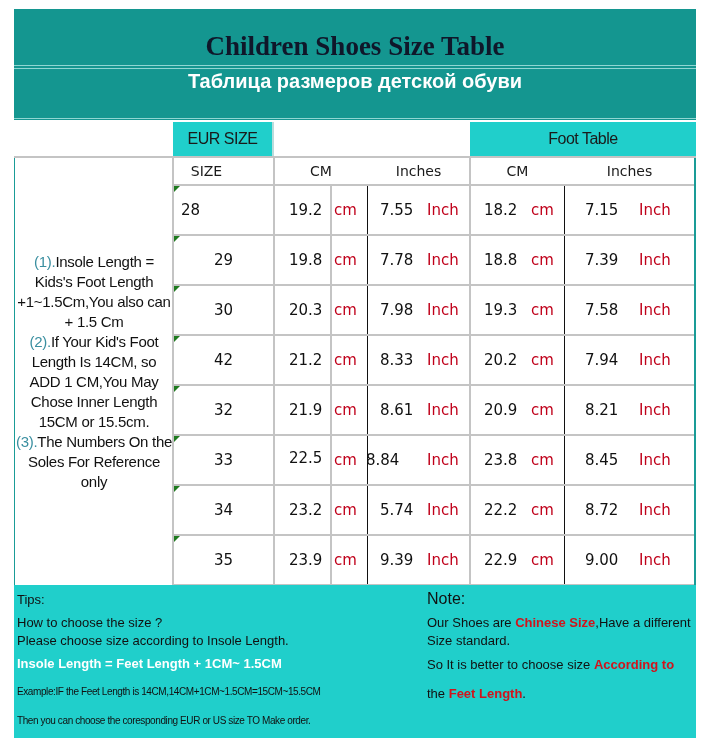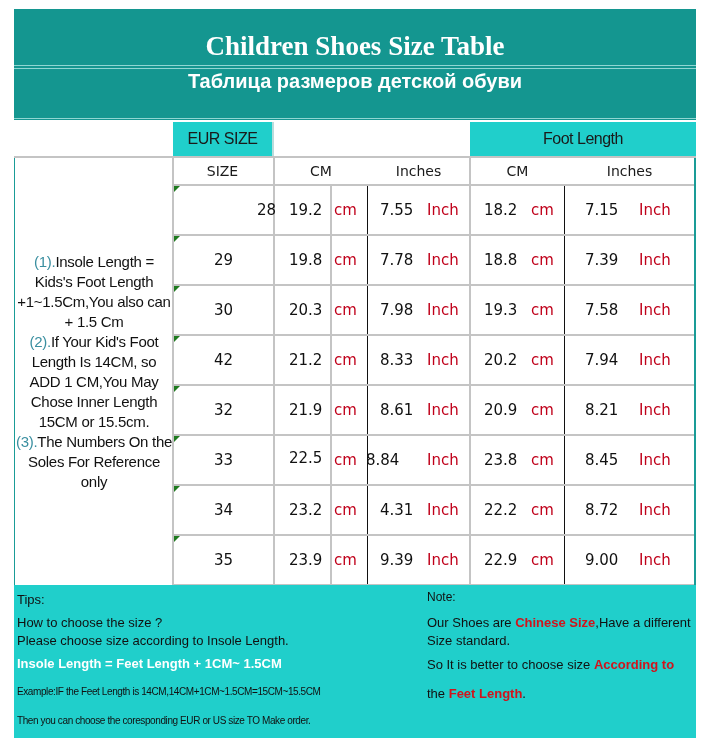--- a/index.html
+++ b/index.html
@@ -1,19 +1,19 @@
 <!DOCTYPE html>
 <html><head>
 <meta charset="utf-8">
 <style>
   html, body { margin: 0; padding: 0; background: #ffffff; }
   body { width: 709px; height: 753px; position: relative; overflow: hidden; font-family: "DejaVu Sans", sans-serif; }
   .sheet { position: absolute; left: 14px; top: 9px; width: 682px; height: 729px; }
   .title-band { position: absolute; left: 0; top: 0; width: 682px; height: 111px; background: #149690; }
-  .title-en { position: absolute; left: 0; top: 22px; width: 100%; text-align: center; color: #ffffff;
+  .title-en { position: absolute; left: 0; top: 22px; width: 100%; text-align: center; color: #0f172a;
     font-family: "Liberation Serif", serif; font-weight: bold; font-size: 27px; }
   .title-sep { position: absolute; left: 0; width: 100%; height: 1px; background: #8fd6d2; }
   .title-ru { position: absolute; left: 0; top: 61px; width: 100%; text-align: center; color: #ffffff;
     font-family: "Liberation Sans", sans-serif; font-weight: bold; font-size: 20px; }
 
   .hdr { position: absolute; top: 113px; height: 34px; background: #20cfcb; color: #1a1a1a;
     font-family: "Liberation Sans", sans-serif; font-size: 16px; line-height: 34px; text-align: center; letter-spacing: -0.5px; }
   .hdr.b { border-right: 2px solid #b9dcdc; box-sizing: border-box; }
 
   .grid-line { position: absolute; background: #c4c4c4; }
@@ -28,67 +28,67 @@
   .notes-text .num { color: #3a8fa0; }
 
   .cell { position: absolute; height: 48px; line-height: 48px; font-family: "DejaVu Sans", sans-serif; font-size: 15px; color: #111; }
   .unit { color: #c0001a; }
   .tri { position: absolute; width: 0; height: 0; border-top: 6px solid #1f7a1f; border-right: 6px solid transparent; }
 
   .footer { position: absolute; left: 0; top: 576px; width: 682px; height: 153px; background: #20cfcb; }
   .f { position: absolute; font-family: "Liberation Sans", sans-serif; color: #111; white-space: nowrap; }
   .f.small { font-size: 10px; letter-spacing: -0.4px; }
   .f.mid { font-size: 13px; }
-  .f.big { font-size: 12px; }
+  .f.big { font-size: 16px; }
   .f.white { color: #ffffff; font-weight: bold; font-size: 13px; }
   .red { color: #d0141c; font-weight: bold; }
 </style>
 </head>
 <body>
 
 <div class="sheet">
 
   <div class="title-band">
     <div class="title-en">Children Shoes Size Table</div>
     <div class="title-sep" style="top:56px"></div>
     <div class="title-sep" style="top:59px"></div>
     <div class="title-ru">Таблица размеров детской обуви</div>
     <div class="title-sep" style="top:109px"></div>
   </div>
 
   <div class="hdr b" style="left:159px;width:101px">EUR SIZE</div>
-  <div class="hdr" style="left:456px;width:226px">Foot Length</div>
+  <div class="hdr" style="left:456px;width:226px">Foot Table</div>
   <div class="grid-line" style="left:0;top:147px;width:682px;height:2px"></div>
 
   <div class="notes-col">
     <div class="notes-text">
       <span class="num">(1).</span><span>Insole Length = Kids's Foot Length +1~1.5Cm,You also can + 1.5 Cm</span><br>
       <span class="num">(2).</span><span>If Your Kid's Foot Length Is 14CM,  so ADD 1 CM,You May Chose Inner Length 15CM or 15.5cm.</span><br>
       <span class="num">(3).</span><span>The Numbers On the Soles For Reference only</span>
     </div>
   </div>
 
   <div class="grid-line" style="left:158px;top:149px;width:2px;height:427px"></div>
   <div class="grid-line" style="left:259px;top:149px;width:2px;height:427px"></div>
   <div class="grid-line" style="left:455px;top:149px;width:2px;height:427px"></div>
   <div class="grid-line" style="left:680px;top:149px;width:2px;height:427px;background:#1a9c97"></div>
   <div class="grid-line" style="left:316px;top:177px;width:2px;height:399px"></div>
   <div class="black-line" style="left:353px;top:177px;height:399px"></div>
   <div class="black-line" style="left:550px;top:177px;height:399px"></div>
 
-  <div class="subhdr" style="left:164px;width:89px">SIZE</div>
+  <div class="subhdr" style="left:148px;width:89px">SIZE</div>
   <div class="subhdr" style="left:261px;width:92px">CM</div>
   <div class="subhdr" style="left:354px;width:101px">Inches</div>
   <div class="subhdr" style="left:457px;width:93px">CM</div>
   <div class="subhdr" style="left:551px;width:129px">Inches</div>
   <div class="grid-line" style="left:160px;top:175px;width:520px;height:2px"></div>
 
   <div id="rows">
     <div class="tri" style="left:160px;top:177px"></div>
-    <div class="cell" style="left:176px;top:177px;width:86px;text-align:right">28</div>
+    <div class="cell" style="left:167px;top:177px;width:86px;text-align:left">28</div>
     <div class="cell" style="left:275px;top:177px">19.2</div>
     <div class="cell unit" style="left:320px;top:177px">cm</div>
     <div class="cell" style="left:366px;top:177px">7.55</div>
     <div class="cell unit" style="left:413px;top:177px">Inch</div>
     <div class="cell" style="left:470px;top:177px">18.2</div>
     <div class="cell unit" style="left:517px;top:177px">cm</div>
     <div class="cell" style="left:571px;top:177px">7.15</div>
     <div class="cell unit" style="left:625px;top:177px">Inch</div>
     <div class="grid-line" style="left:160px;top:225px;width:520px;height:2px"></div>
     <div class="tri" style="left:160px;top:227px"></div>
@@ -143,21 +143,21 @@
     <div class="cell unit" style="left:413px;top:427px">Inch</div>
     <div class="cell" style="left:470px;top:427px">23.8</div>
     <div class="cell unit" style="left:517px;top:427px">cm</div>
     <div class="cell" style="left:571px;top:427px">8.45</div>
     <div class="cell unit" style="left:625px;top:427px">Inch</div>
     <div class="grid-line" style="left:160px;top:475px;width:520px;height:2px"></div>
     <div class="tri" style="left:160px;top:477px"></div>
     <div class="cell" style="left:160px;top:477px;width:99px;text-align:center">34</div>
     <div class="cell" style="left:275px;top:477px">23.2</div>
     <div class="cell unit" style="left:320px;top:477px">cm</div>
-    <div class="cell" style="left:366px;top:477px">4.31</div>
+    <div class="cell" style="left:366px;top:477px">5.74</div>
     <div class="cell unit" style="left:413px;top:477px">Inch</div>
     <div class="cell" style="left:470px;top:477px">22.2</div>
     <div class="cell unit" style="left:517px;top:477px">cm</div>
     <div class="cell" style="left:571px;top:477px">8.72</div>
     <div class="cell unit" style="left:625px;top:477px">Inch</div>
     <div class="grid-line" style="left:160px;top:525px;width:520px;height:2px"></div>
     <div class="tri" style="left:160px;top:527px"></div>
     <div class="cell" style="left:160px;top:527px;width:99px;text-align:center">35</div>
     <div class="cell" style="left:275px;top:527px">23.9</div>
     <div class="cell unit" style="left:320px;top:527px">cm</div>

